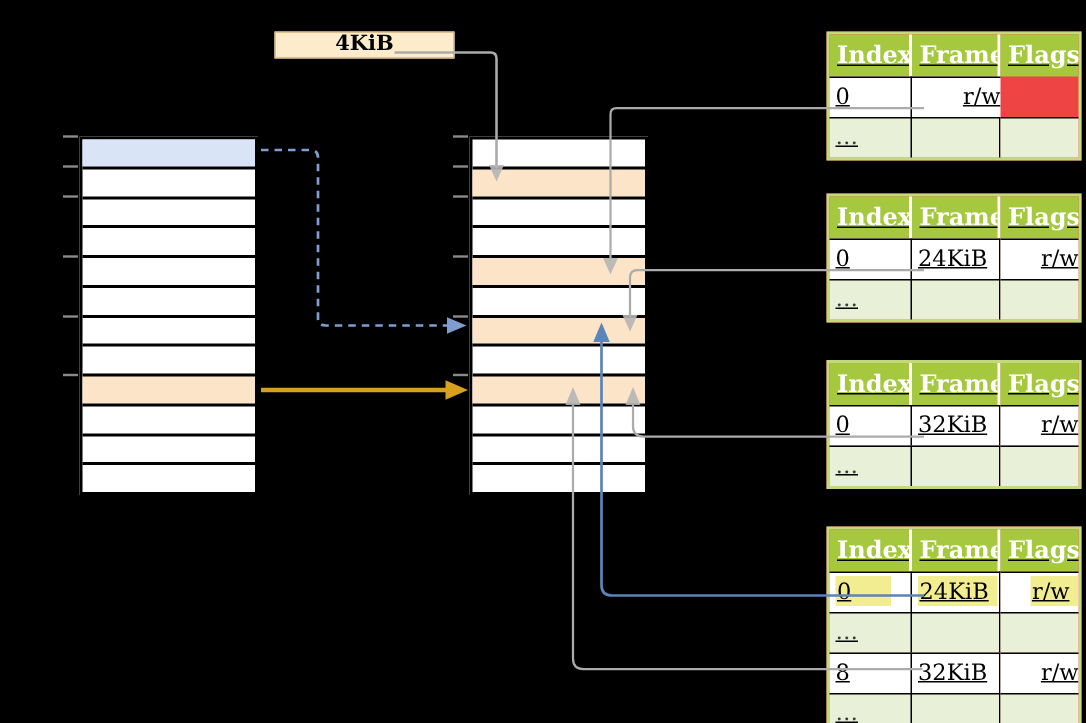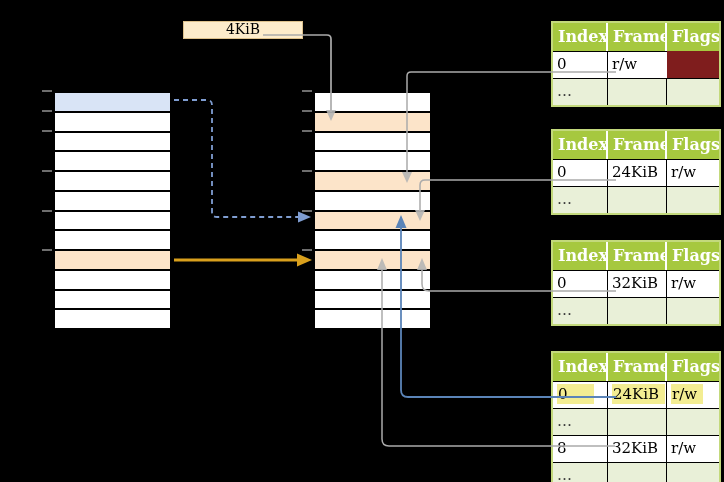--- a/index.html
+++ b/index.html
@@ -20,45 +20,45 @@
   .pcol-mid{left:313px;}
   .pcell{flex:1;border-top:2px solid #000;}
   .pcell:first-child{border-top:none;}
   .c-blue{background:#d9e4f6;}
   .c-orange{background:#fce4c9;}
 
   
   .klabel{
     position:absolute;left:183px;top:21px;width:120px;height:18px;
     box-sizing:border-box;background:#fdeccb;border:1px solid #ddc18c;
-    color:#000;font-size:14px;line-height:15px;text-align:center;
+    color:#000;font-size:14px;line-height:15px;text-align:center;font-weight:bold;
   }
 
   
   .ftable{
     position:absolute;left:551px;width:170px;box-sizing:border-box;
-    border:2px solid #c3d97c;background:#7f1d1d;
+    border:2px solid #c3d97c;background:#ef4444;text-decoration:underline;
   }
   .t1{top:21px}.t2{top:129px}.t3{top:240px}.t4{top:351px}
   .thead,.trow{display:grid;grid-template-columns:55px 59px 52px;}
   .thead{height:28px;}
   .th{
     background:#a6c83f;color:#fff;font-weight:bold;font-size:16px;
     line-height:28px;padding-left:5px;box-sizing:border-box;
     border-right:2px solid #fff;overflow:hidden;white-space:nowrap;
   }
   .th:last-child{border-right:none;}
   .trow{height:27px;}
   .td{
     background:#fff;color:#000;font-size:15px;line-height:25px;
     padding-left:4px;box-sizing:border-box;
     border-right:1px solid #000;border-top:1px solid #000;
     overflow:hidden;white-space:nowrap;
   }
-  .td:last-child{border-right:none;}
+  .td:last-child{border-right:none;text-align:right;}
   .trow.green .td{background:#e9f0d8;color:#3c3c3c;}
   .hl{background:#f3ed92;padding:1px 6px 1px 1px;}
   .hl-wide{padding-right:26px;}
 
   
   svg.overlay{position:absolute;left:0;top:0;z-index:5;pointer-events:none;}
 </style>
 </head>
 <body>
 

